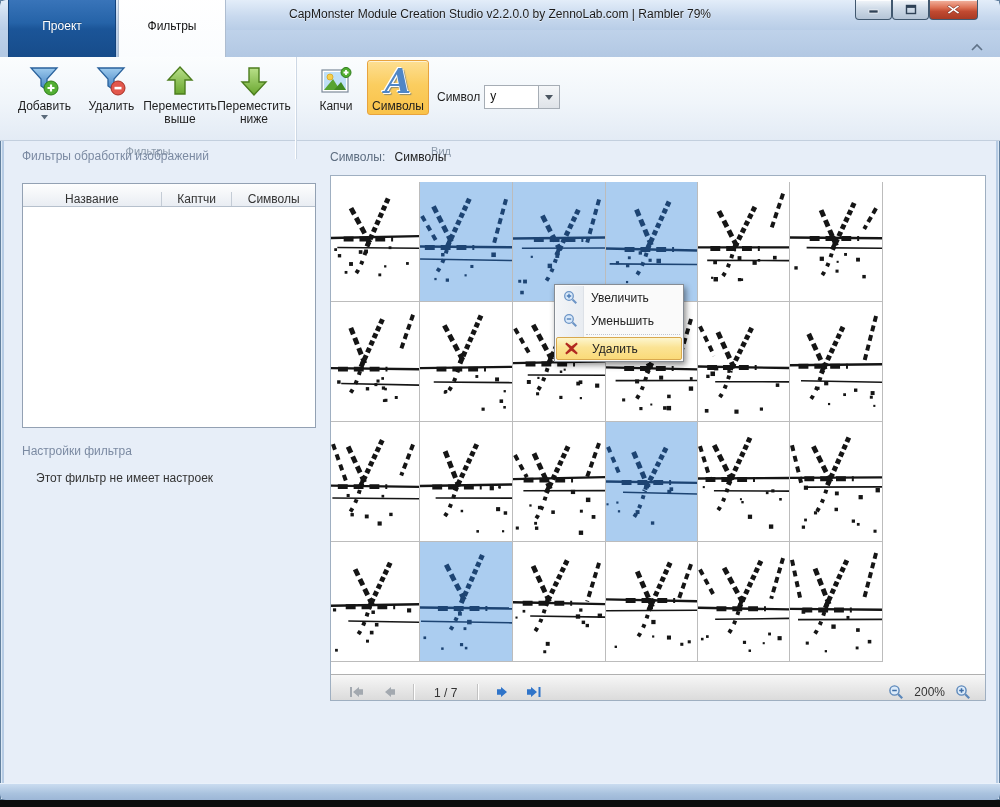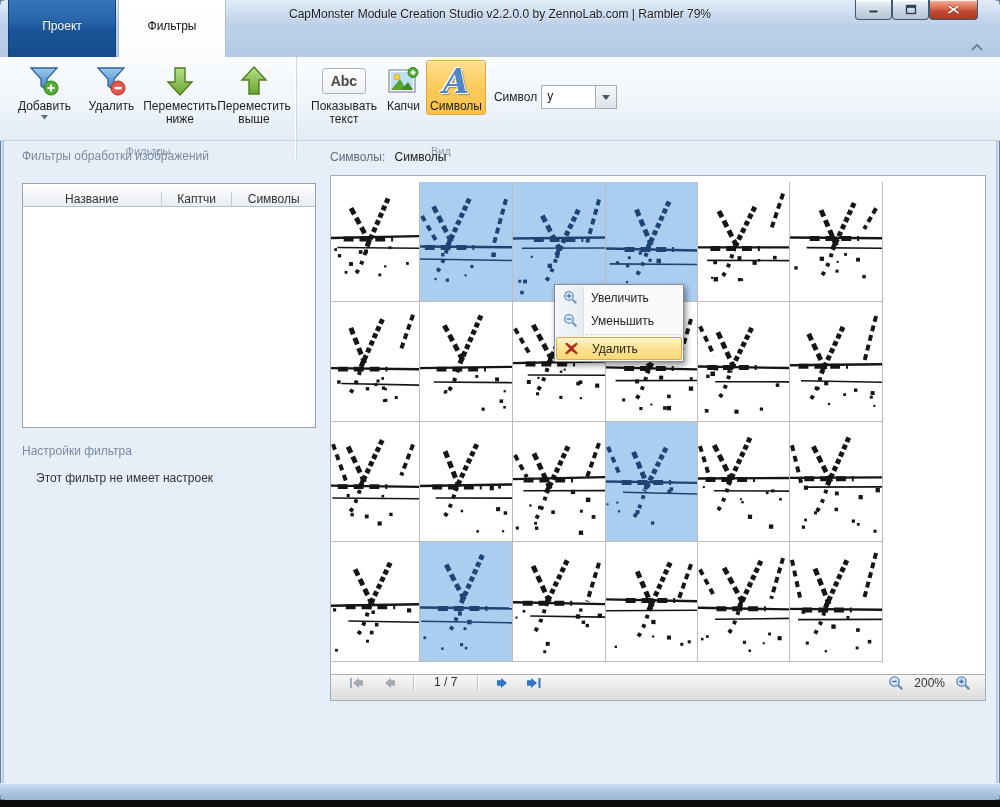--- a/index.html
+++ b/index.html
@@ -128,21 +128,21 @@
   }
   .grid-area{position:absolute;left:0;top:6px;}
   .grid-row{display:flex;}
   .gcell{height:120px;border-right:1px solid #bcbcbc;border-bottom:1px solid #bcbcbc;background:#fff;box-sizing:border-box;}
   .gcell.selected{background:#abcdf0;}
   .gcell svg{display:block;width:100%;height:100%;}
   
   .pager{
     position:absolute;left:0;right:0;bottom:0;height:25px;
     background:linear-gradient(#f7f7f7,#dbdbdb);border-top:1px solid #b0b0b0;
-    display:flex;align-items:flex-start;font-size:12px;color:#333;gap:8px;
+    display:flex;align-items:flex-end;font-size:12px;color:#333;gap:8px;
   }
   .pager .pic{width:24px;height:16px;display:flex;align-items:center;justify-content:center;}
   .psep{width:1px;height:16px;background:#c2c2c2;margin:0 4px;box-shadow:1px 0 0 #fff;}
   .pager-count{padding:0 8px;}
   .zoom-ctrl{margin-left:auto;display:flex;align-items:center;padding-right:10px;gap:6px;}
   
   .context-menu{
     position:absolute;left:223px;top:108px;width:126px;
     background:#fafafa;border:1px solid #868c94;
     box-shadow:2px 3px 6px rgba(0,0,0,.45);padding:1px;z-index:50;
@@ -293,54 +293,48 @@
               <circle cx="24" cy="24" r="7" fill="#e2574c" stroke="#a52f24" stroke-width="1"></circle>
               <rect x="20.5" y="22.8" width="7" height="2.6" fill="#fff"></rect>
             </svg>
           </span>
           <span class="rlabel">Удалить</span>
         </div>
         <div class="rbtn w68">
           <span class="ricon">
             <svg width="30" height="32" viewBox="0 0 30 32">
               <defs>
+                  <linearGradient id="ga1" x1="0" y1="0" x2="0" y2="1">
+                    <stop offset="0" stop-color="#b9e08a"></stop>
+                    <stop offset="1" stop-color="#69a62e"></stop>
+                  </linearGradient>
+                </defs>
+              <path d="M15 2 L27 15 H20 V29 H10 V15 H3 Z" fill="url(#ga1)" stroke="#4c7d1e" stroke-width="1.4"></path>
+            </svg>
+          </span>
+          <span class="rlabel">Переместить выше</span>
+        </div>
+        <div class="rbtn w68">
+          <span class="ricon">
+            <svg width="30" height="32" viewBox="0 0 30 32">
+              <defs>
                   <linearGradient id="ga2" x1="0" y1="0" x2="0" y2="1">
                     <stop offset="0" stop-color="#b9e08a"></stop>
                     <stop offset="1" stop-color="#69a62e"></stop>
                   </linearGradient>
                 </defs>
               <path d="M15 30 L3 17 H10 V3 H20 V17 H27 Z" fill="url(#ga2)" stroke="#4c7d1e" stroke-width="1.4"></path>
             </svg>
           </span>
           <span class="rlabel">Переместить ниже</span>
         </div>
-        <div class="rbtn w68">
-          <span class="ricon">
-            <svg width="30" height="32" viewBox="0 0 30 32">
-              <defs>
-                  <linearGradient id="ga1" x1="0" y1="0" x2="0" y2="1">
-                    <stop offset="0" stop-color="#b9e08a"></stop>
-                    <stop offset="1" stop-color="#69a62e"></stop>
-                  </linearGradient>
-                </defs>
-              <path d="M15 2 L27 15 H20 V29 H10 V15 H3 Z" fill="url(#ga1)" stroke="#4c7d1e" stroke-width="1.4"></path>
-            </svg>
-          </span>
-          <span class="rlabel">Переместить выше</span>
-        </div>
         <div class="rgroup-label">Фильтры</div>
       </div>
 
       <div class="rgroup" style="width:274px;">
-        <div class="rbtn w76">
-          <span class="ricon">
-              <span class="abc-chip">Abc</span>
-            </span>
-          <span class="rlabel">Показывать текст</span>
-        </div>
         <div class="rbtn w50">
           <span class="ricon">
             <svg width="32" height="30" viewBox="0 0 32 30">
               <rect x="2" y="4" width="26" height="22" fill="#ffffff" stroke="#7d8globala" stroke-width="1"></rect>
               <rect x="2" y="4" width="26" height="22" fill="#ffffff" stroke="#7d8a9a" stroke-width="1.2"></rect>
               <rect x="4" y="6" width="22" height="18" fill="#bfe0f7"></rect>
               <path d="M4 24 L13 13 L20 24 Z" fill="#57a333"></path>
               <path d="M14 24 L21 16 L26 24 Z" fill="#3f8a22"></path>
               <circle cx="10" cy="11" r="3" fill="#f6cf4b" stroke="#d9a41f" stroke-width="0.8"></circle>
               <circle cx="26" cy="6.5" r="5" fill="#52ae32" stroke="#2e7d1a" stroke-width="1"></circle>

